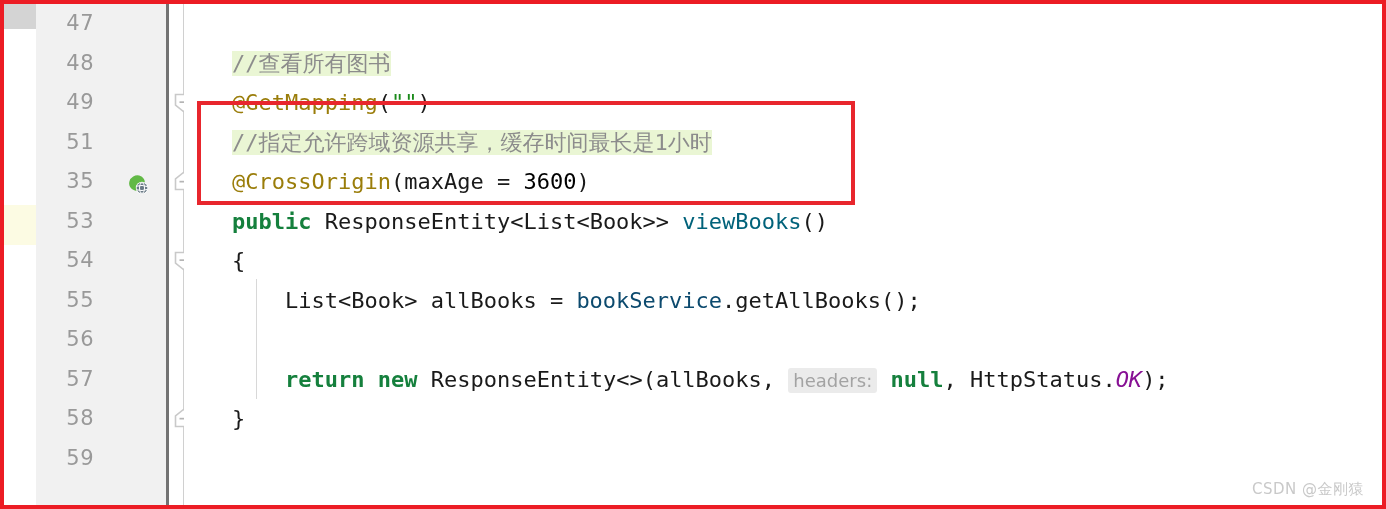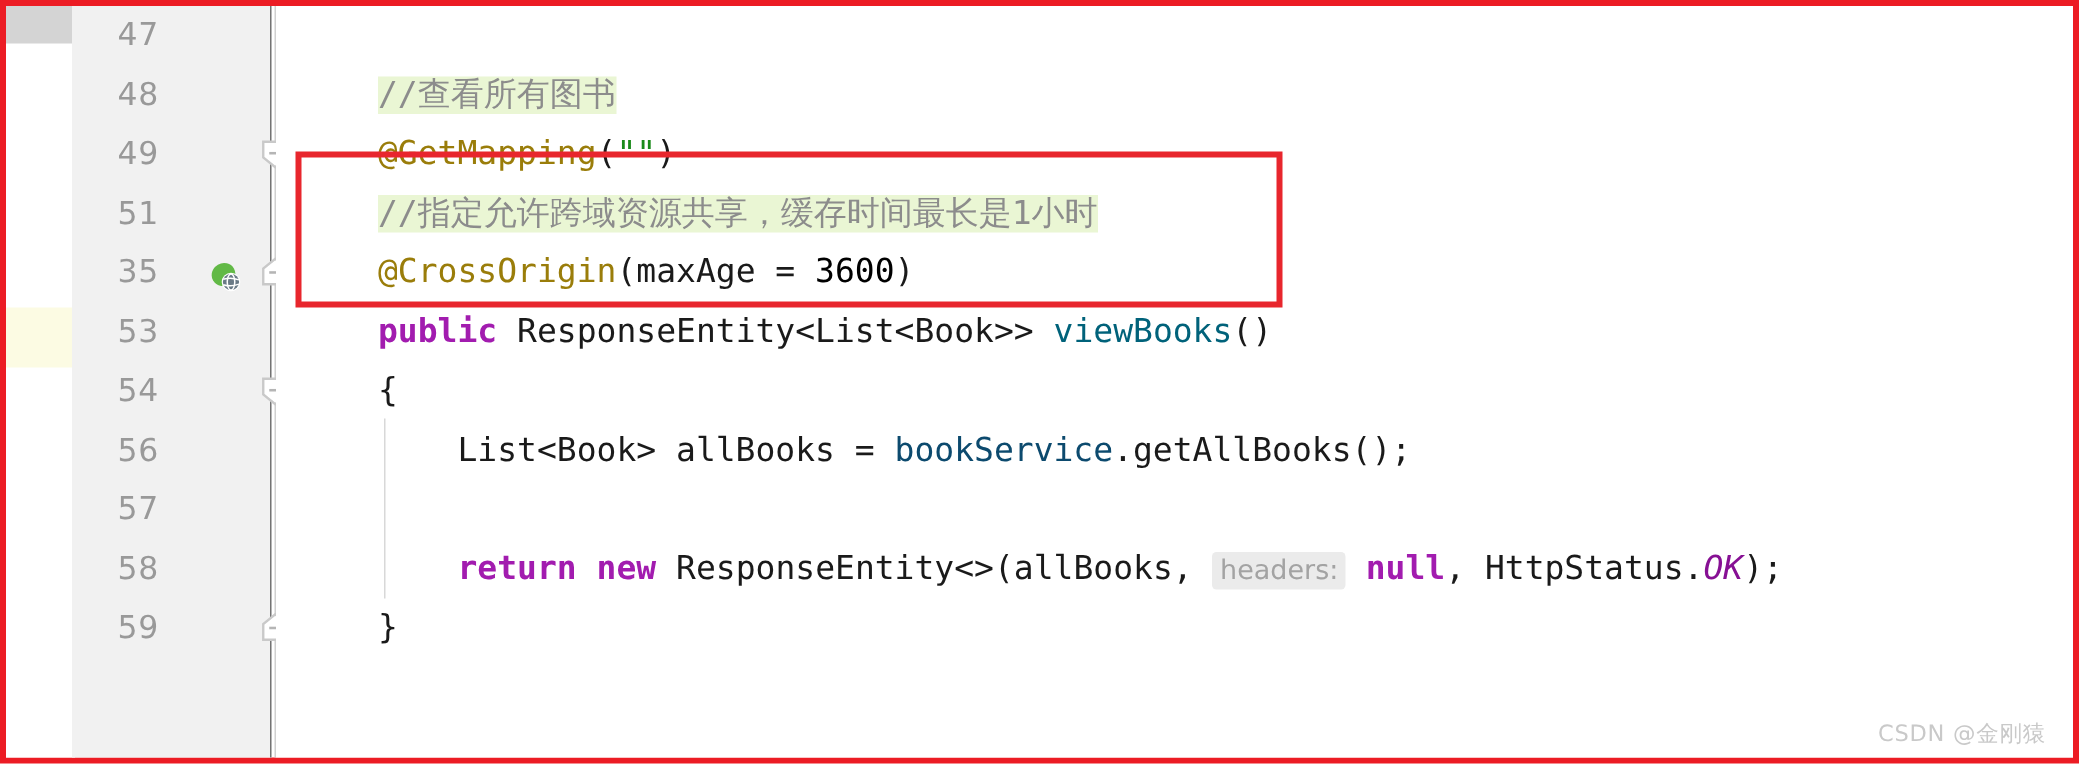--- a/index.html
+++ b/index.html
@@ -25,23 +25,23 @@
     position:absolute;left:0;top:0;width:46px;height:25px;
     background:#d4d4d4;
   }
   .strip-highlight{
     position:absolute;left:0;top:201px;width:46px;height:40px;
     background:#fcfbe3;
   }
 
   
   .gutter{
-    position:absolute;left:44px;top:0;width:133px;height:501px;
+    position:absolute;left:32px;top:0;width:133px;height:501px;
     background:#f1f1f1;
-    border-right:1px solid #737373;
+    border-right:3px solid #737373;
     box-sizing:border-box;
   }
   .gutter-row{
     position:relative;height:39.5px;line-height:39.5px;
   }
   .gutter-num{
     position:absolute;left:10px;top:0;width:48px;
     text-align:right;
     color:#999999;
     font-family:"DejaVu Sans","Liberation Sans",sans-serif;
@@ -67,34 +67,34 @@
     position:absolute;left:180px;top:0;right:0;height:501px;
     background:#ffffff;
     overflow:hidden;
   }
   .code-line{
     position:relative;height:39.5px;line-height:39.5px;
     white-space:pre;
     font-family:"DejaVu Sans Mono","Liberation Mono",monospace;
     font-size:22px;
     color:#1a1a1a;
-    padding-left:68px;
+    padding-left:48px;
   }
 
   
   .indent-guide{
     position:absolute;left:252px;top:275px;width:1px;height:120px;
     background:#d8d8d8;
   }
 
   
   .tok-comment   {color:#8c8c8c;background:#eaf6d4;}
   .tok-annot     {color:#9a7d0a;}
   .tok-string    {color:#1a8a1a;}
-  .tok-keyword   {color:#a21caf;font-weight:bold;}
+  .tok-keyword   {color:#15803d;font-weight:bold;}
   .tok-number    {color:#000000;}
   .tok-method    {color:#00627a;text-align:center;}
   .tok-field     {color:#0c4a6e;}
   .tok-static    {color:#871094;font-style:italic;}
   .tok-plain     {color:#1a1a1a;}
   .tok-hint{
     color:#a3a3a3;background:#ebebeb;
     font-size:18px;
     padding:2px 5px;border-radius:3px;
     font-family:"DejaVu Sans","Liberation Sans",sans-serif;
@@ -152,20 +152,23 @@
             <ellipse cx="14" cy="14" rx="2.5" ry="5.4" stroke="#ffffff" stroke-width="1" fill="none"></ellipse>
           </svg></div>
       </div>
       <div class="gutter-row">
         <div class="gutter-num">53</div>
       </div>
       <div class="gutter-row">
         <div class="gutter-num">54</div>
       </div>
       <div class="gutter-row">
+        <div class="gutter-num">55</div>
+      </div>
+      <div class="gutter-row">
         <div class="gutter-num">56</div>
       </div>
       <div class="gutter-row">
         <div class="gutter-num">57</div>
       </div>
       <div class="gutter-row">
         <div class="gutter-num">58</div>
       </div>
       <div class="gutter-row">
         <div class="gutter-num">59</div>

